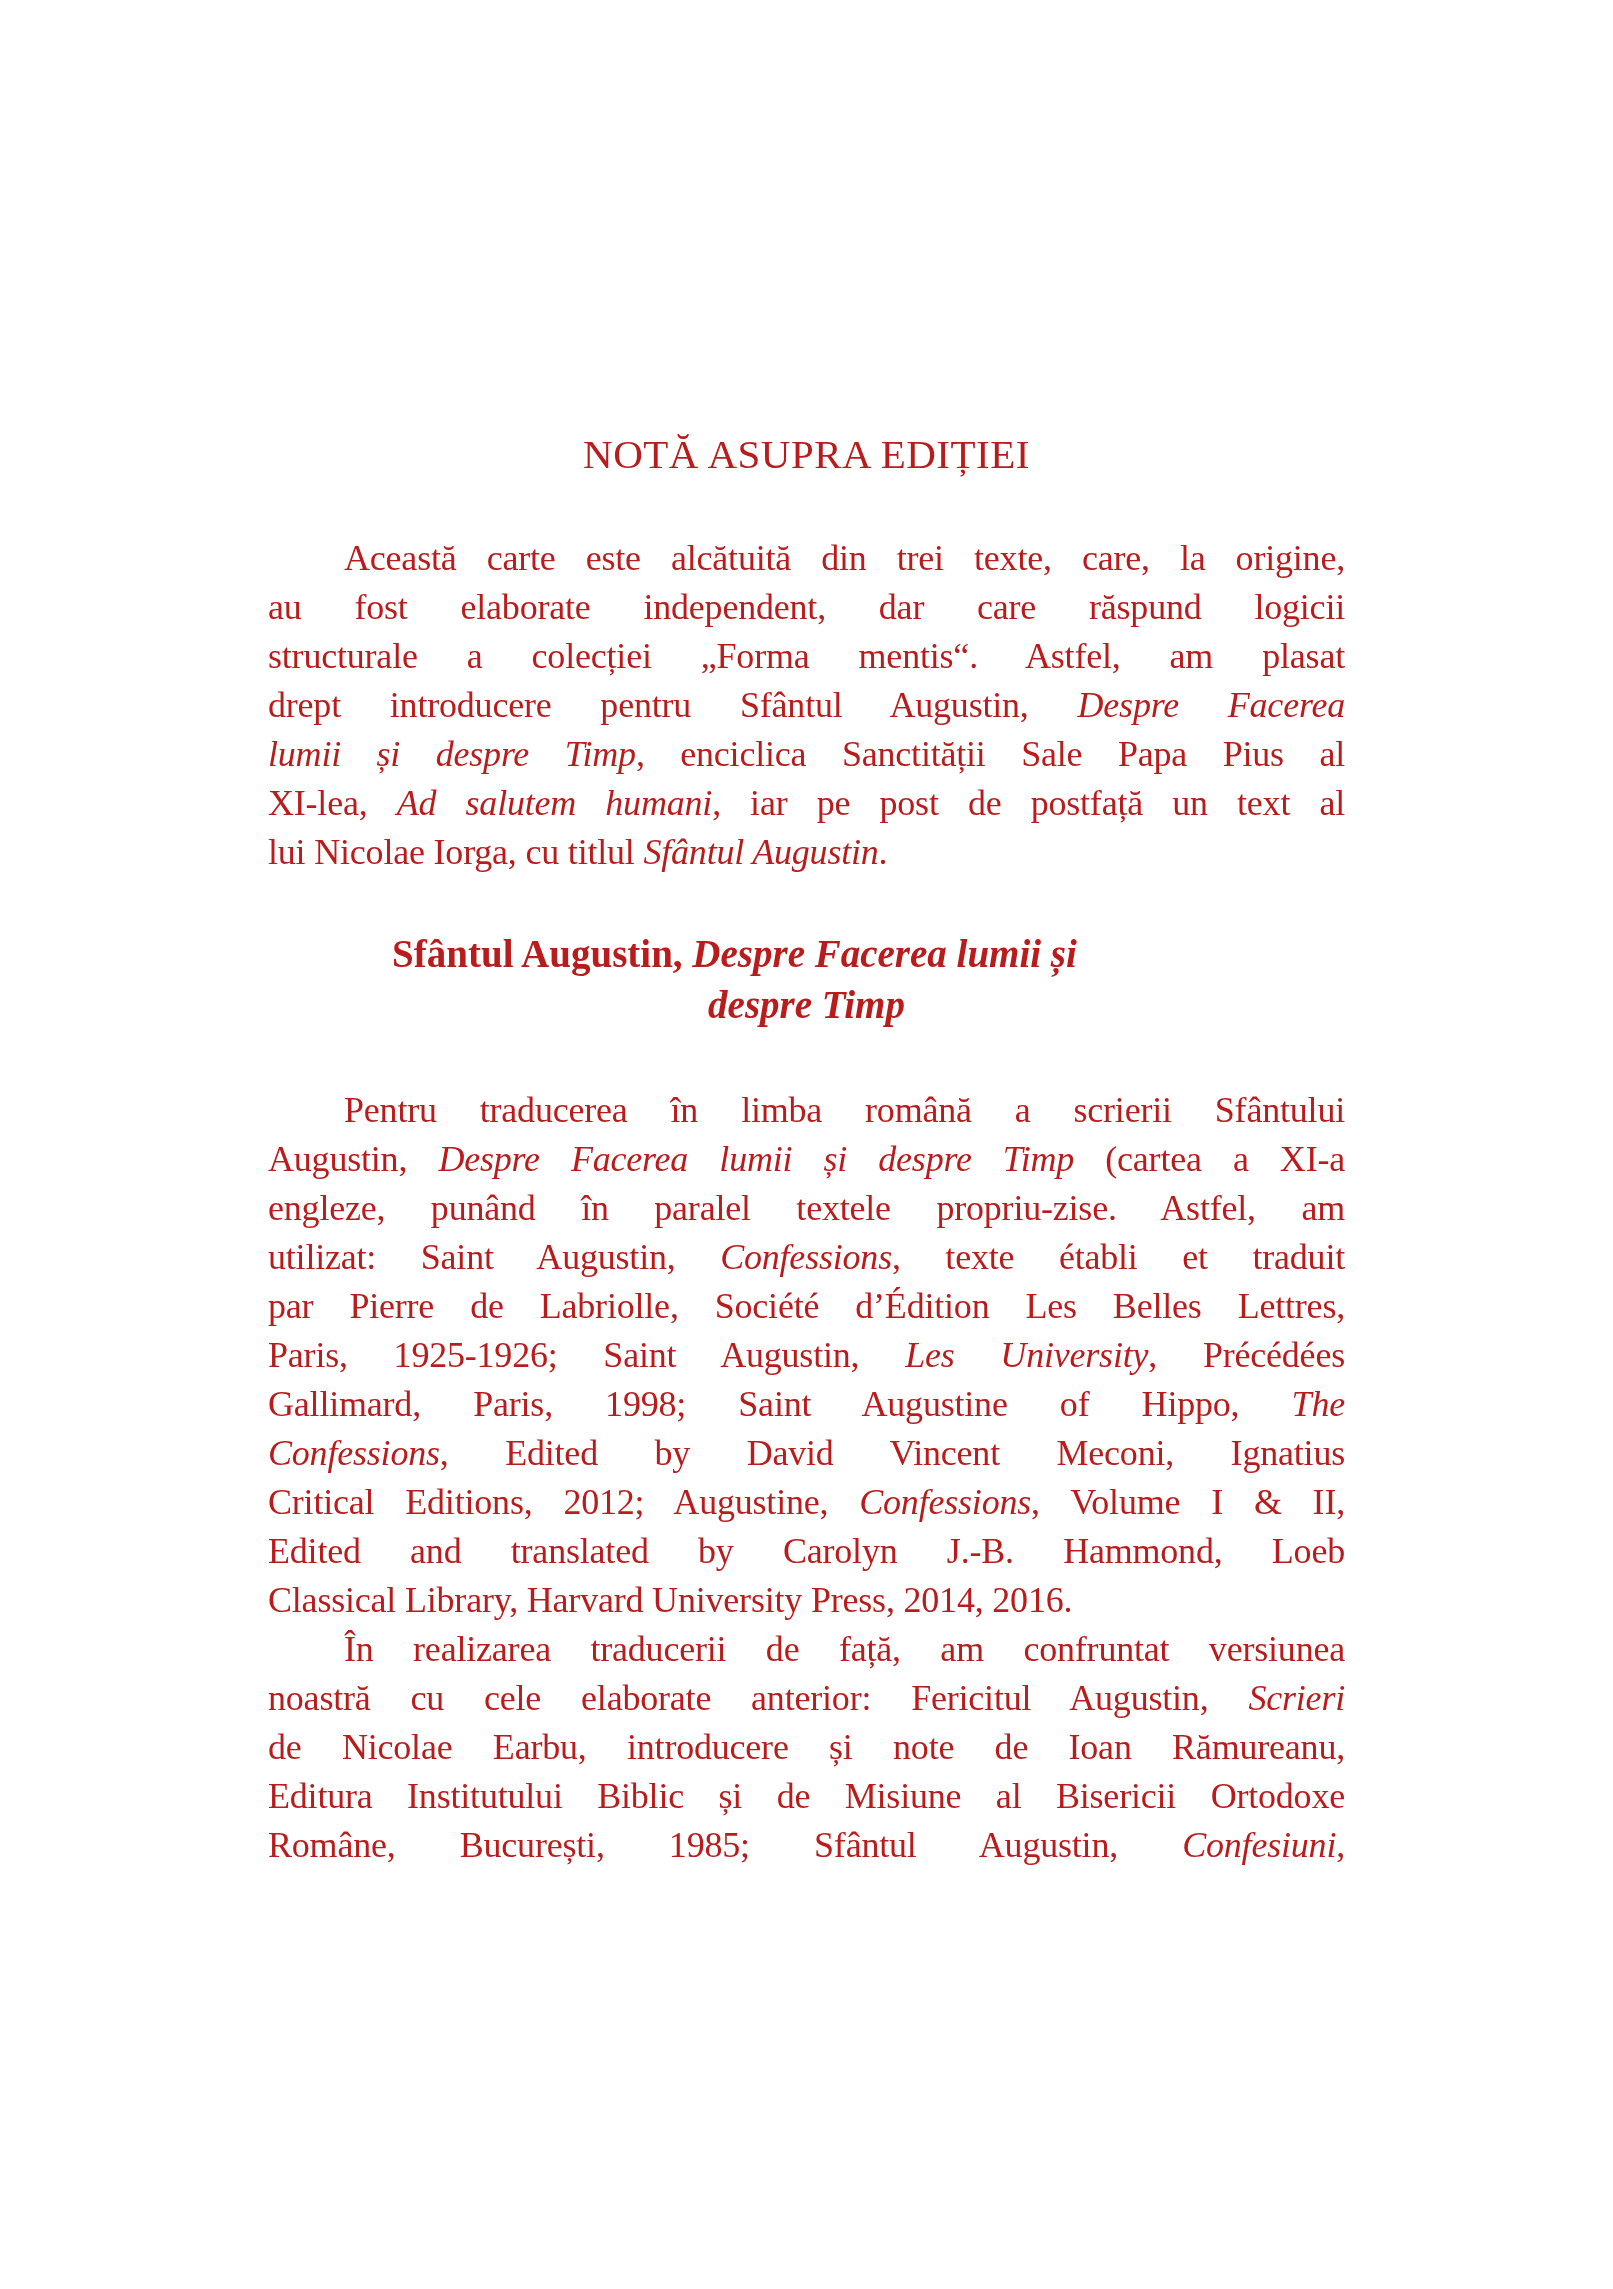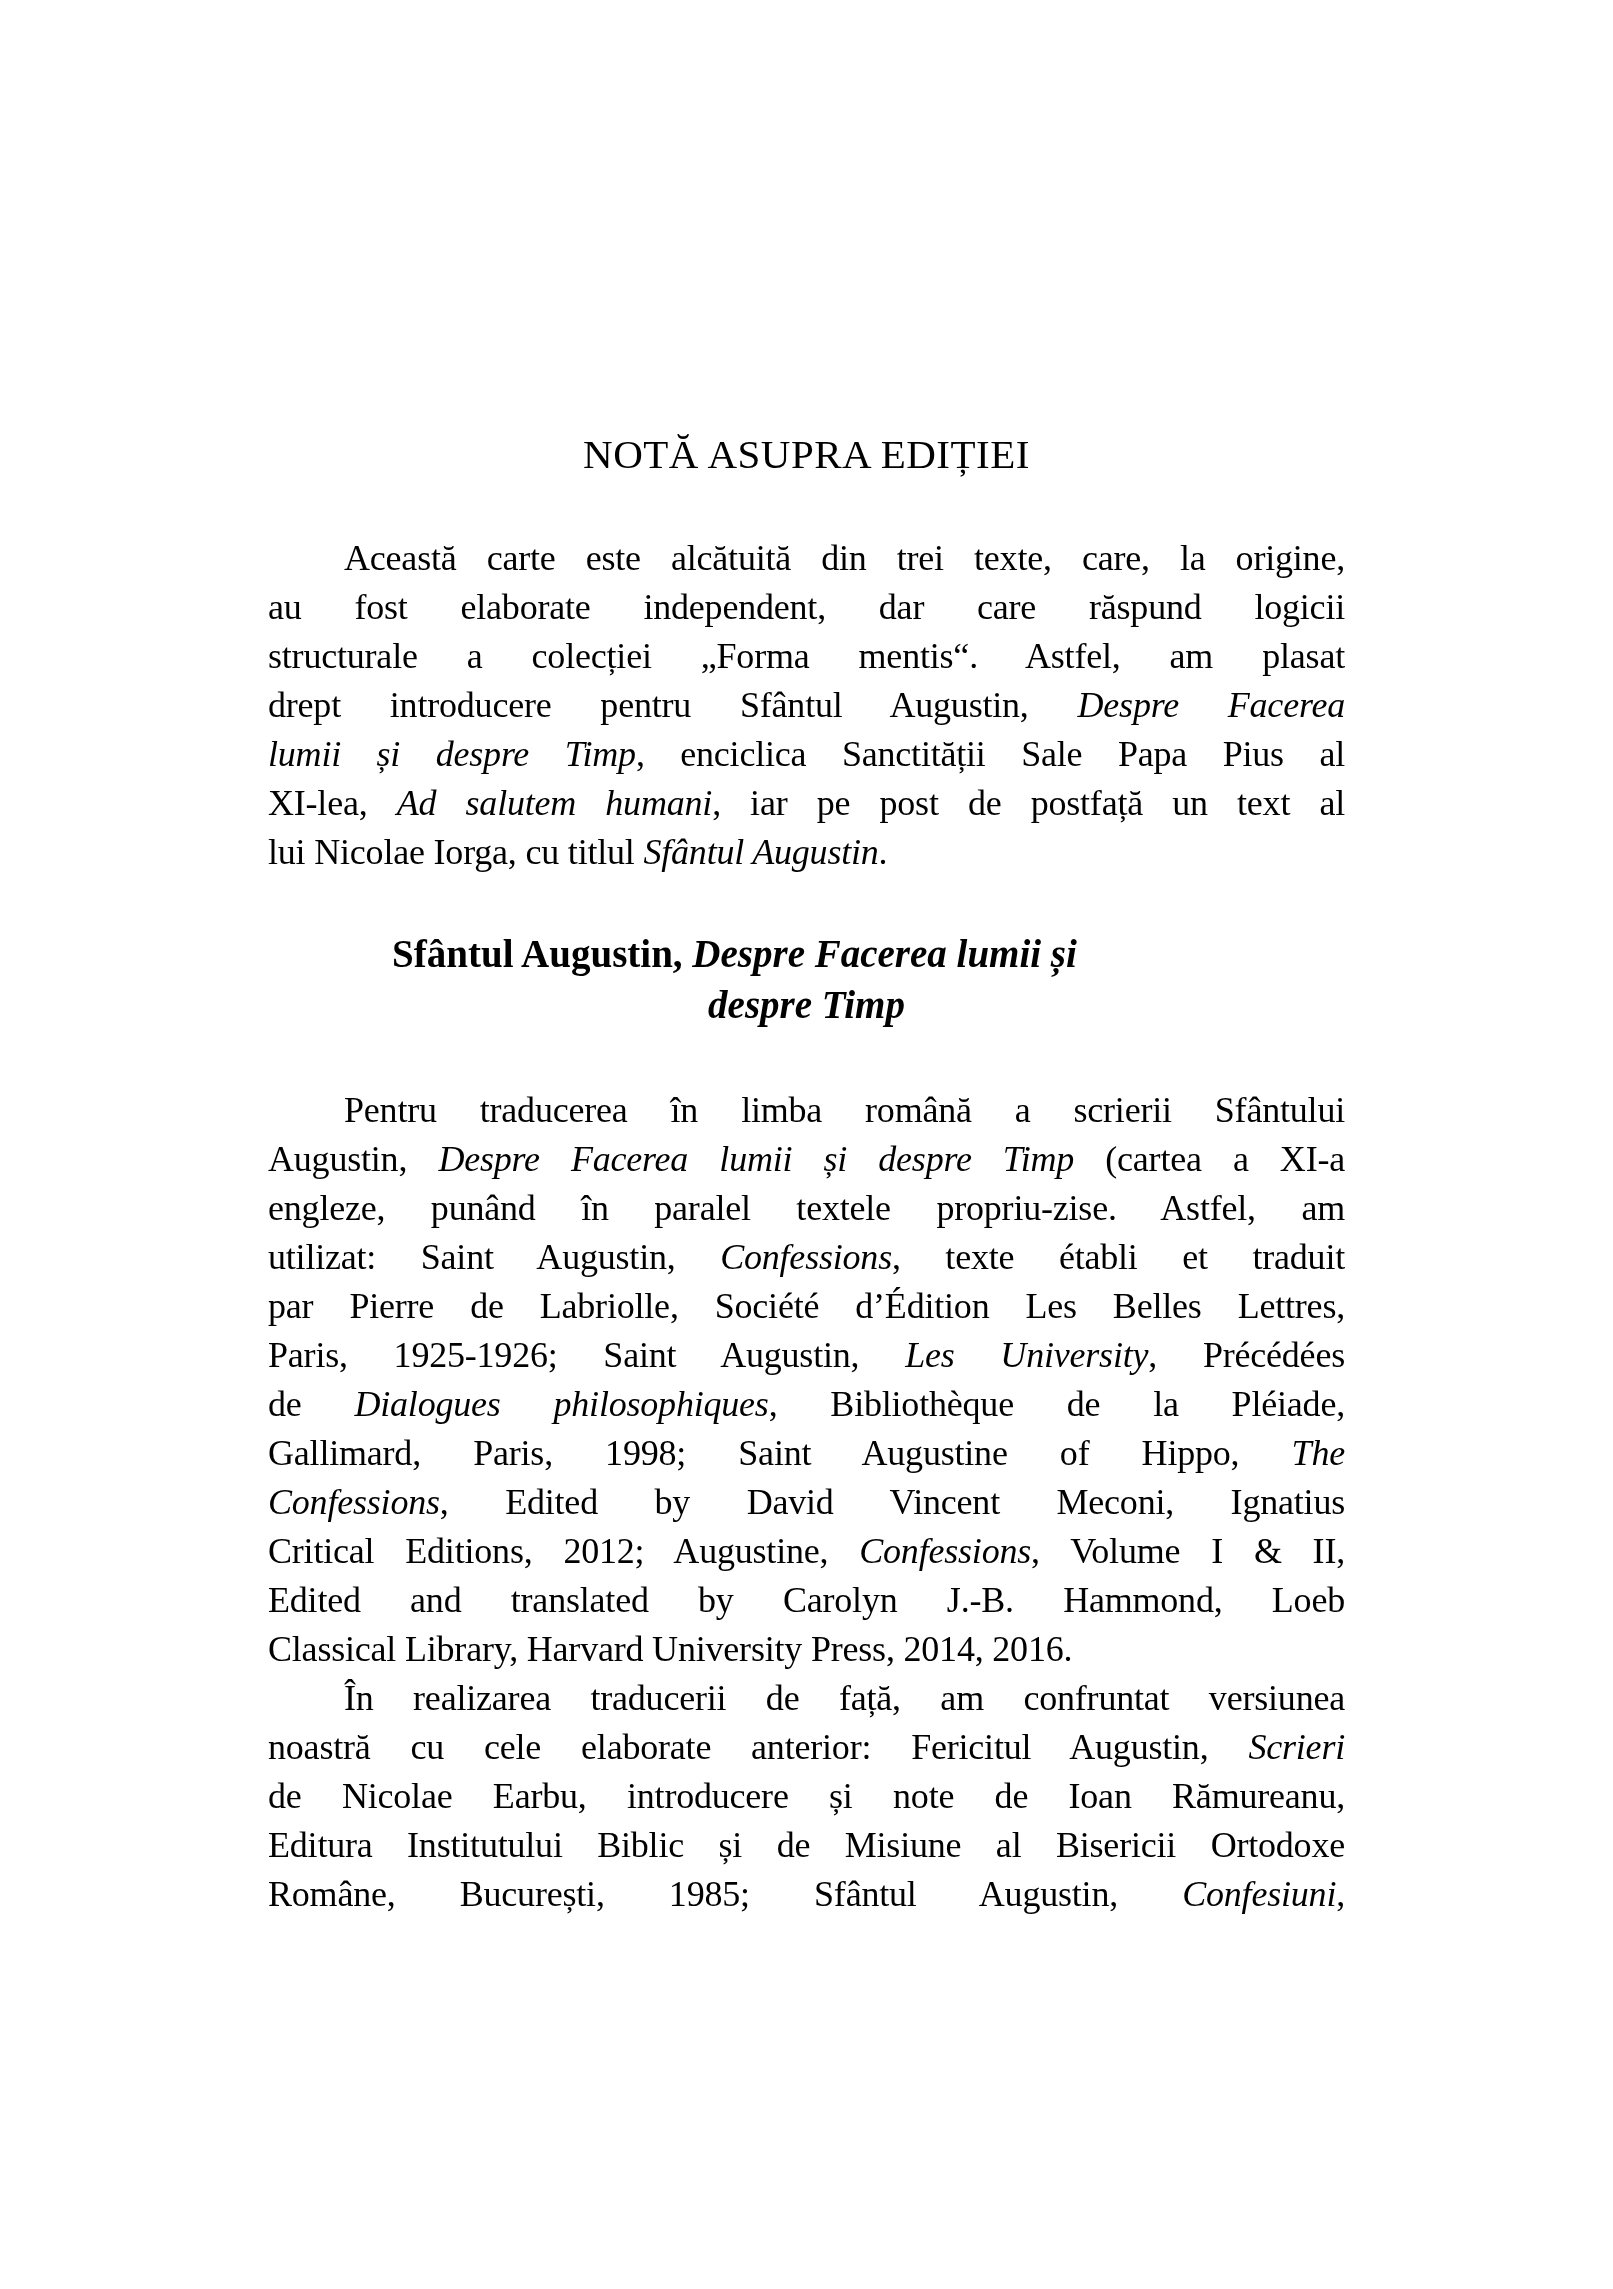--- a/index.html
+++ b/index.html
@@ -1,21 +1,21 @@
 <!DOCTYPE html>
 <html style="font-size:14.8px"><head>
 <meta charset="utf-8">
 <style>
   html, body { margin: 0; padding: 0; background: #ffffff; }
   .page {
     position: relative;
     width: 1613px;
     height: 2124px;
     background: #ffffff;
-    color: #000000;
+    color: #b91c1c;
     font-family: "Liberation Serif", serif;
     overflow: hidden;
   }
   .column {
     margin-left: 268px;
     width: 1077px;
   }
   .title {
     margin: 428px 0 0 0;
     font-size: 41px;
@@ -73,21 +73,20 @@
         <div class="line first"><span>Sfântul Augustin, </span><span class="it">Despre Facerea lumii și</span></div>
         <div class="line"><span class="it">despre Timp</span></div>
       </h2>
     <div class="para p2">
         <div class="line ind"><span>Pentru traducerea în limba română a scrierii Sfântului</span></div>
         <div class="line"><span>Augustin, </span><span class="it">Despre Facerea lumii și despre Timp</span><span> (cartea a XI-a</span></div>
         <div class="line"><span>engleze, punând în paralel textele propriu-zise. Astfel, am</span></div>
         <div class="line"><span>utilizat: Saint Augustin, </span><span class="it">Confessions</span><span>, texte établi et traduit</span></div>
         <div class="line"><span>par Pierre de Labriolle, Société d’Édition Les Belles Lettres,</span></div>
         <div class="line"><span>Paris, 1925-1926; Saint Augustin, </span><span class="it">Les University</span><span>, Précédées</span></div>
-        <div class="line"><span>de </span><span class="it">Dialogues philosophiques</span><span>, Bibliothèque de la Pléiade,</span></div>
         <div class="line"><span>Gallimard, Paris, 1998; Saint Augustine of Hippo, </span><span class="it">The</span></div>
         <div class="line"><span class="it">Confessions</span><span>, Edited by David Vincent Meconi, Ignatius</span></div>
         <div class="line"><span>Critical Editions, 2012; Augustine, </span><span class="it">Confessions</span><span>, Volume I &amp; II,</span></div>
         <div class="line"><span>Edited and translated by Carolyn J.-B. Hammond, Loeb</span></div>
         <div class="line flush"><span>Classical Library, Harvard University Press, 2014, 2016.</span></div>
       </div>
     <div class="para p3">
         <div class="line ind"><span>În realizarea traducerii de față, am confruntat versiunea</span></div>
         <div class="line"><span>noastră cu cele elaborate anterior: Fericitul Augustin, </span><span class="it">Scrieri</span></div>
         <div class="line"><span>de Nicolae Earbu, introducere și note de Ioan Rămureanu,</span></div>

